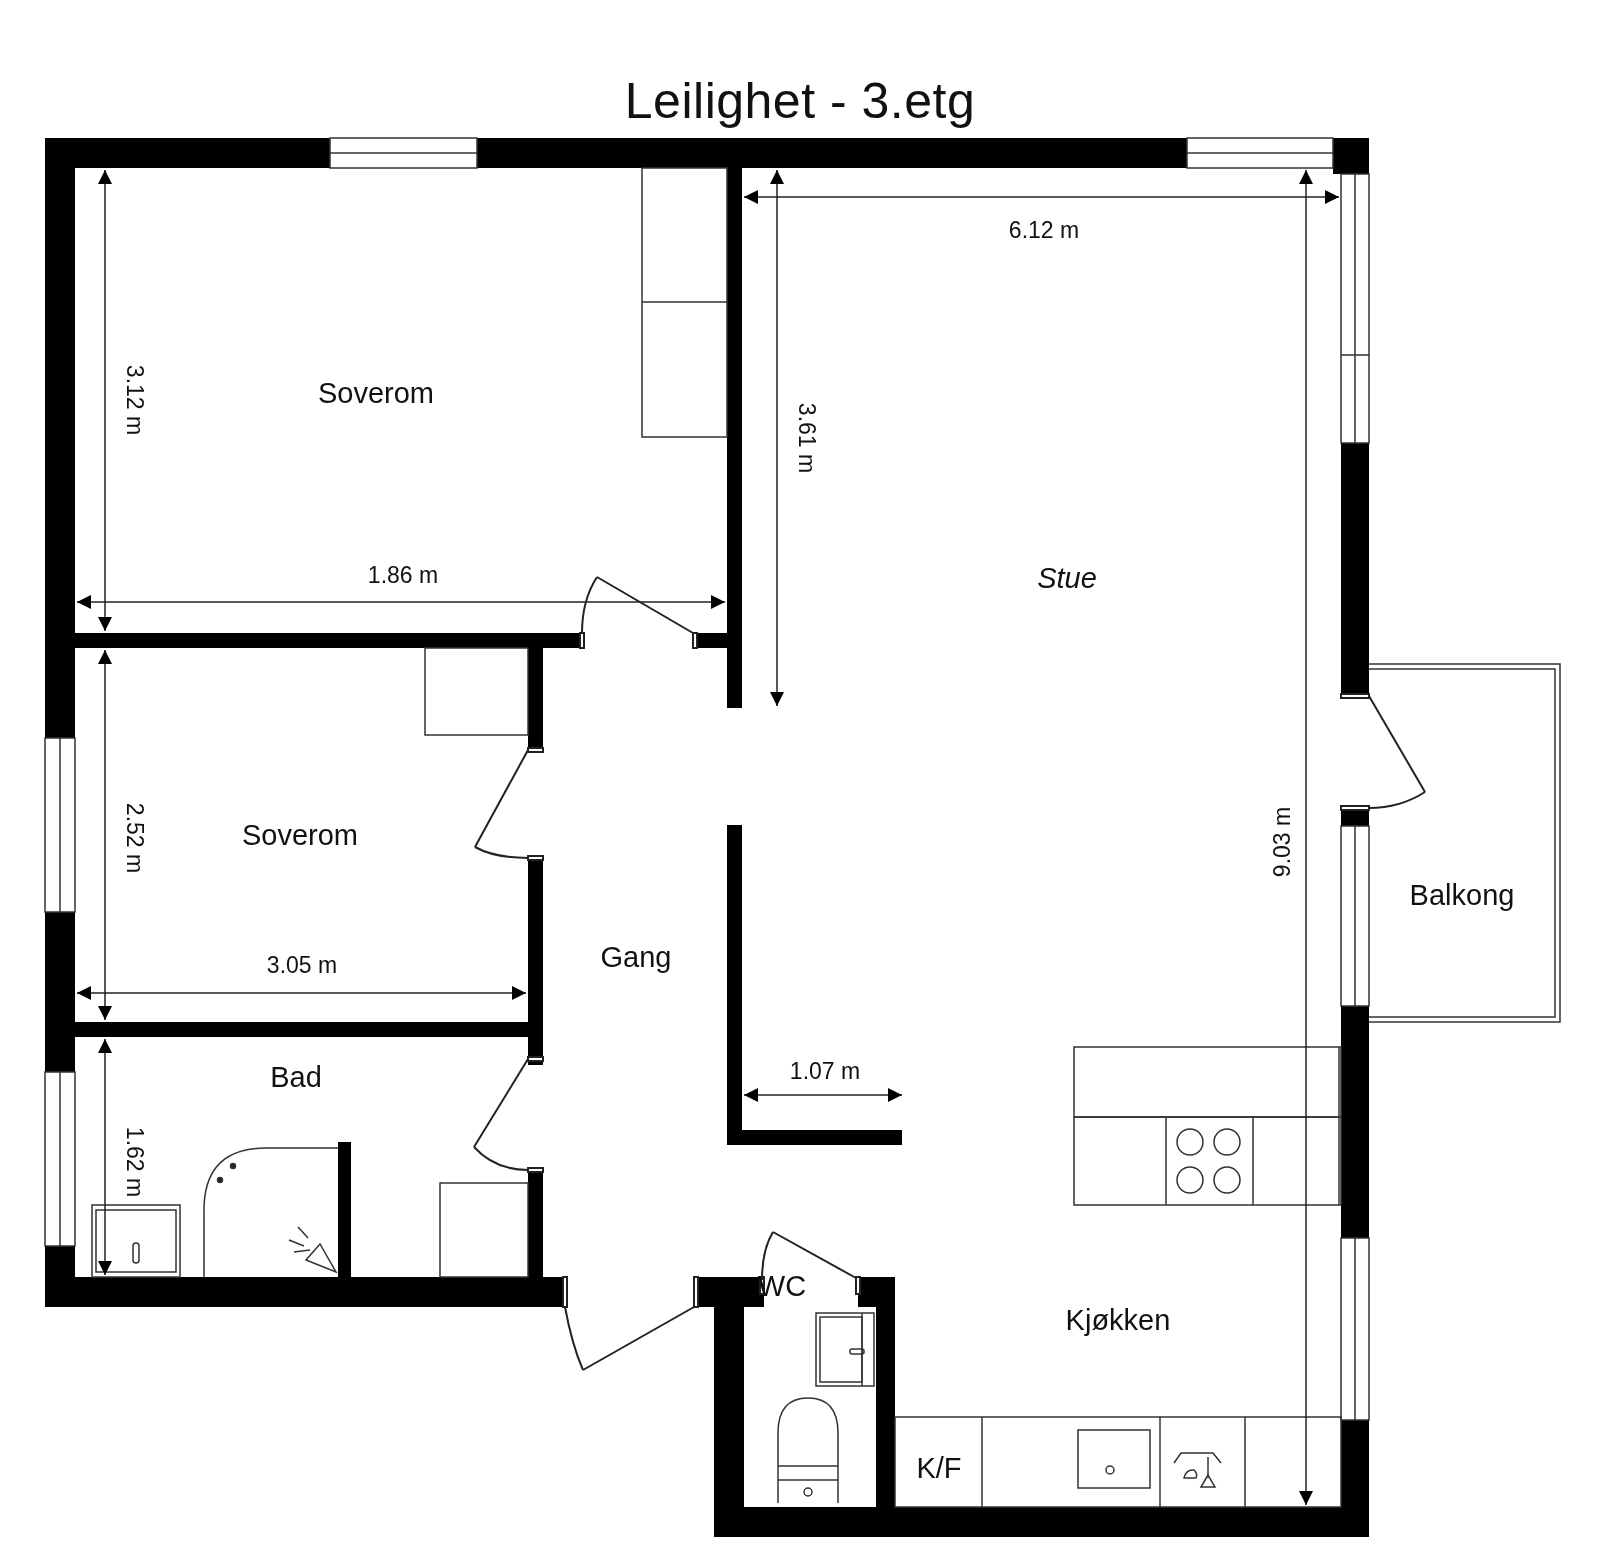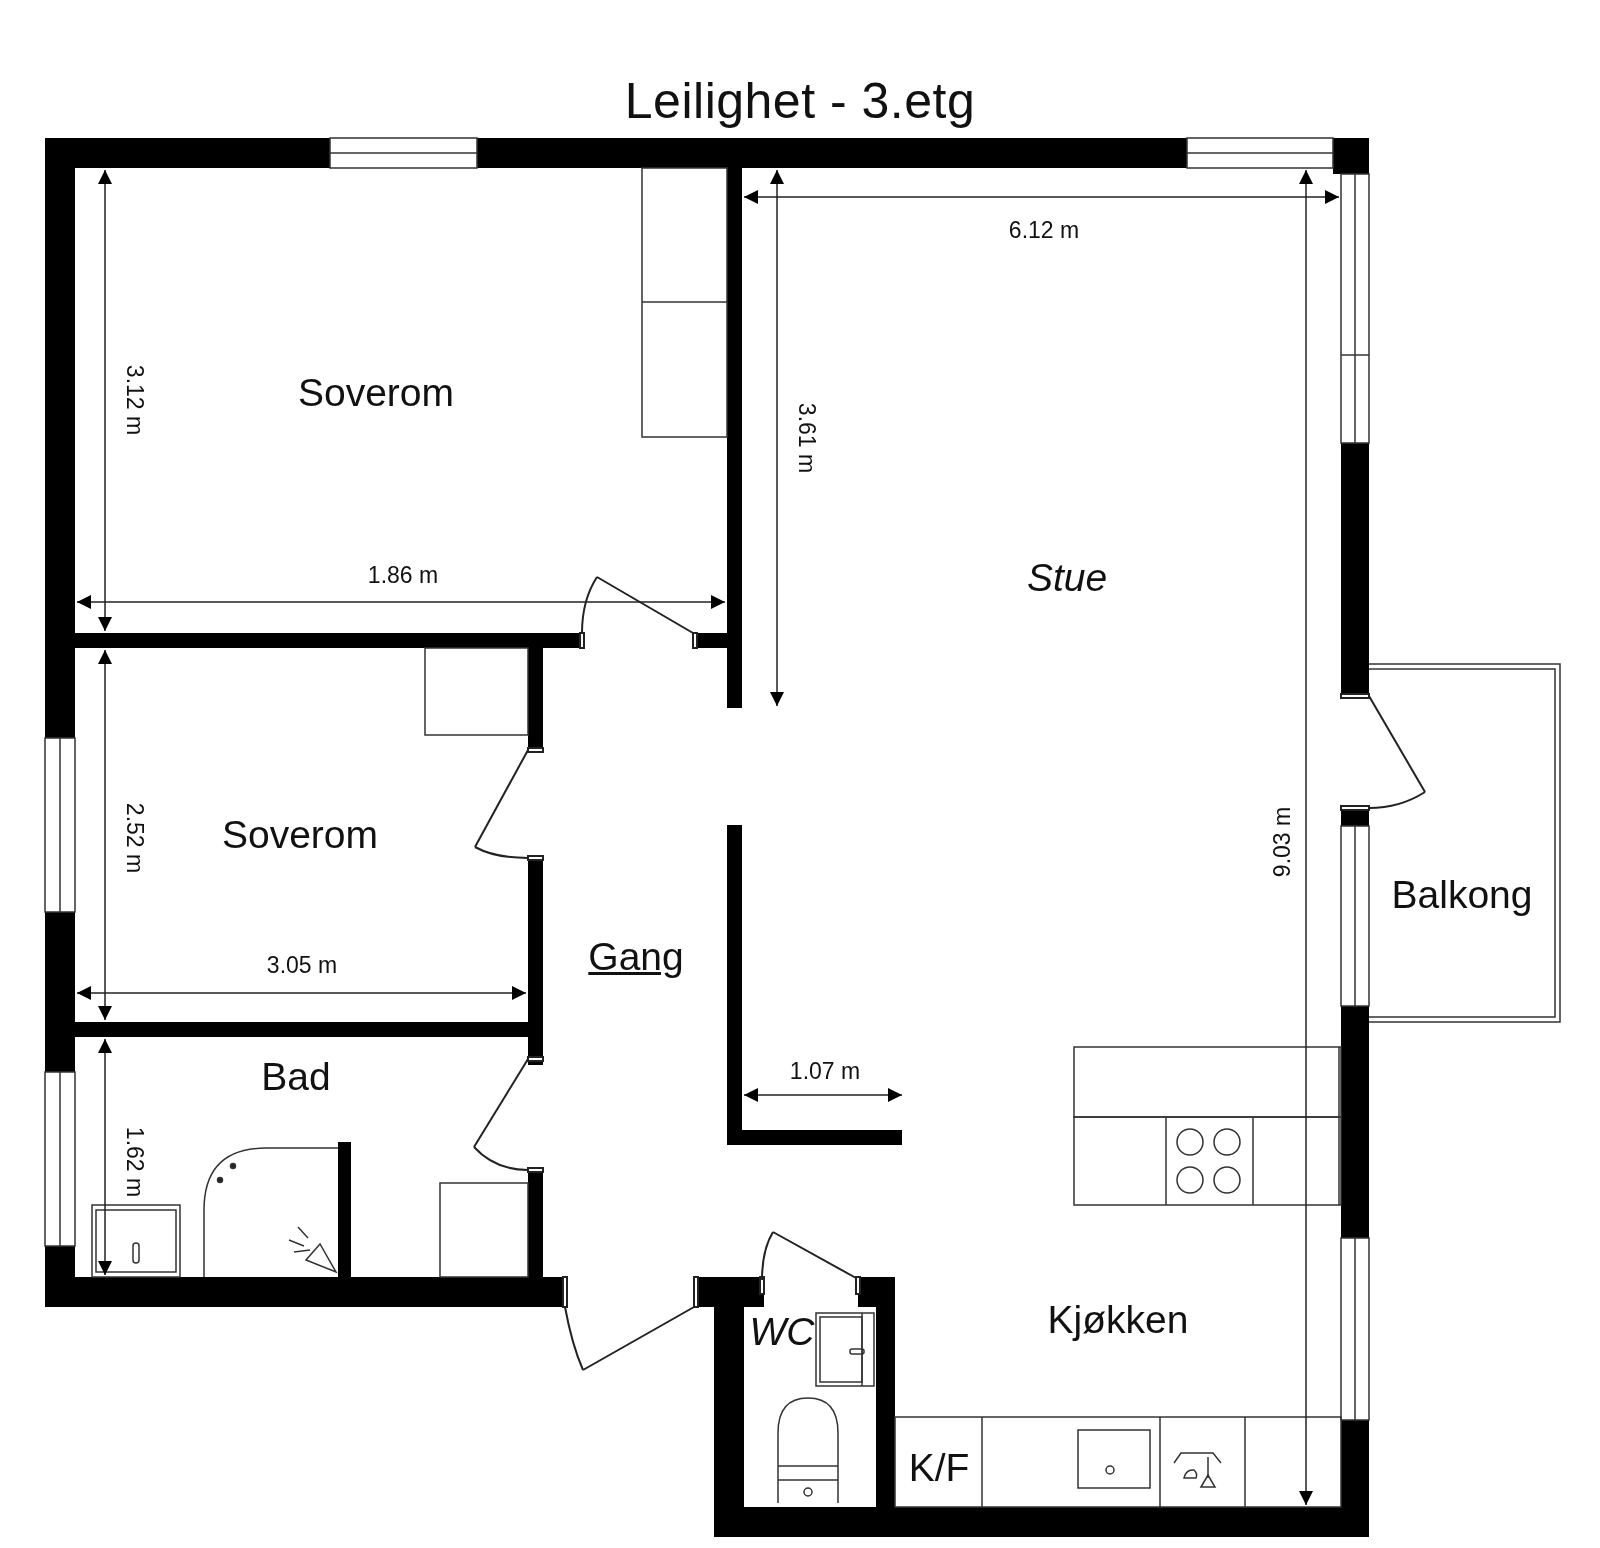--- a/index.html
+++ b/index.html
@@ -1,21 +1,21 @@
 <!DOCTYPE html>
 <html><head>
 <meta charset="utf-8">
 <style>
   html, body { margin: 0; padding: 0; background: #ffffff; }
   body { width: 1600px; height: 1548px; position: relative; overflow: hidden;
          font-family: "Liberation Sans", sans-serif; color: #000; }
   #plan { position: absolute; left: 0; top: 0; width: 1600px; height: 1548px; }
   .lbl { position: absolute; white-space: nowrap; font-family: "Liberation Sans", sans-serif; color: #111; }
   .title { font-size: 50px; left: 0; width: 1600px; text-align: center; top: 72px; letter-spacing: 0.5px; }
-  .room { font-size: 39px; transform: translate(-50%, -50%); }
+  .room { font-size: 29px; transform: translate(-50%, -50%); }
   .dim { font-size: 23px; transform: translate(-50%, -50%); }
   .dim.rot90 { transform: translate(-50%, -50%) rotate(90deg); }
   .dim.rotm90 { transform: translate(-50%, -50%) rotate(-90deg); }
 </style>
 </head>
 <body>
 
 <svg id="plan" viewBox="0 0 1600 1548" xmlns="http://www.w3.org/2000/svg">
   <defs>
     <marker id="arr" viewBox="0 0 10 10" refX="10" refY="5" markerWidth="14" markerHeight="14" markerUnits="userSpaceOnUse" orient="auto-start-reverse">
@@ -216,25 +216,25 @@
     <line x1="1306" y1="170" x2="1306" y2="1505" marker-start="url(#arr)" marker-end="url(#arr)"></line>
     <line x1="744" y1="1095" x2="902" y2="1095" marker-start="url(#arr)" marker-end="url(#arr)"></line>
   </g>
 </svg>
 
 <div class="lbl title">Leilighet  - 3.etg</div>
 
 <div class="lbl room" style="left:376px; top:393px;">Soverom</div>
 <div class="lbl room" style="left:300px; top:835px;">Soverom</div>
 <div class="lbl room" style="left:296px; top:1077px;">Bad</div>
-<div class="lbl room" style="left:636px; top:957px;text-decoration:underline;">Gang</div>
+<div class="lbl room" style="left:636px; top:957px;">Gang</div>
 <div class="lbl room" style="left:1067px; top:578px;font-style:italic;">Stue</div>
 <div class="lbl room" style="left:1462px; top:852px;margin-top:43px;">Balkong</div>
 <div class="lbl room" style="left:1118px; top:1320px;text-align:right;">Kjøkken</div>
-<div class="lbl room" style="left:782px; top:1332px;font-style:italic;">WC</div>
+<div class="lbl room" style="left:782px; top:1286px;">WC</div>
 <div class="lbl room" style="left:939px; top:1468px;">K/F</div>
 
 <div class="lbl dim rot90" style="left:134px; top:400px;">3.12 m</div>
 <div class="lbl dim" style="left:403px; top:575px;">1.86 m</div>
 <div class="lbl dim rot90" style="left:134px; top:838px;">2.52 m</div>
 <div class="lbl dim" style="left:302px; top:965px;">3.05 m</div>
 <div class="lbl dim rot90" style="left:134px; top:1162px;">1.62 m</div>
 <div class="lbl dim" style="left:1044px; top:230px;">6.12 m</div>
 <div class="lbl dim rot90" style="left:806px; top:438px;">3.61 m</div>
 <div class="lbl dim rotm90" style="left:1282px; top:842px;">9.03 m</div>

